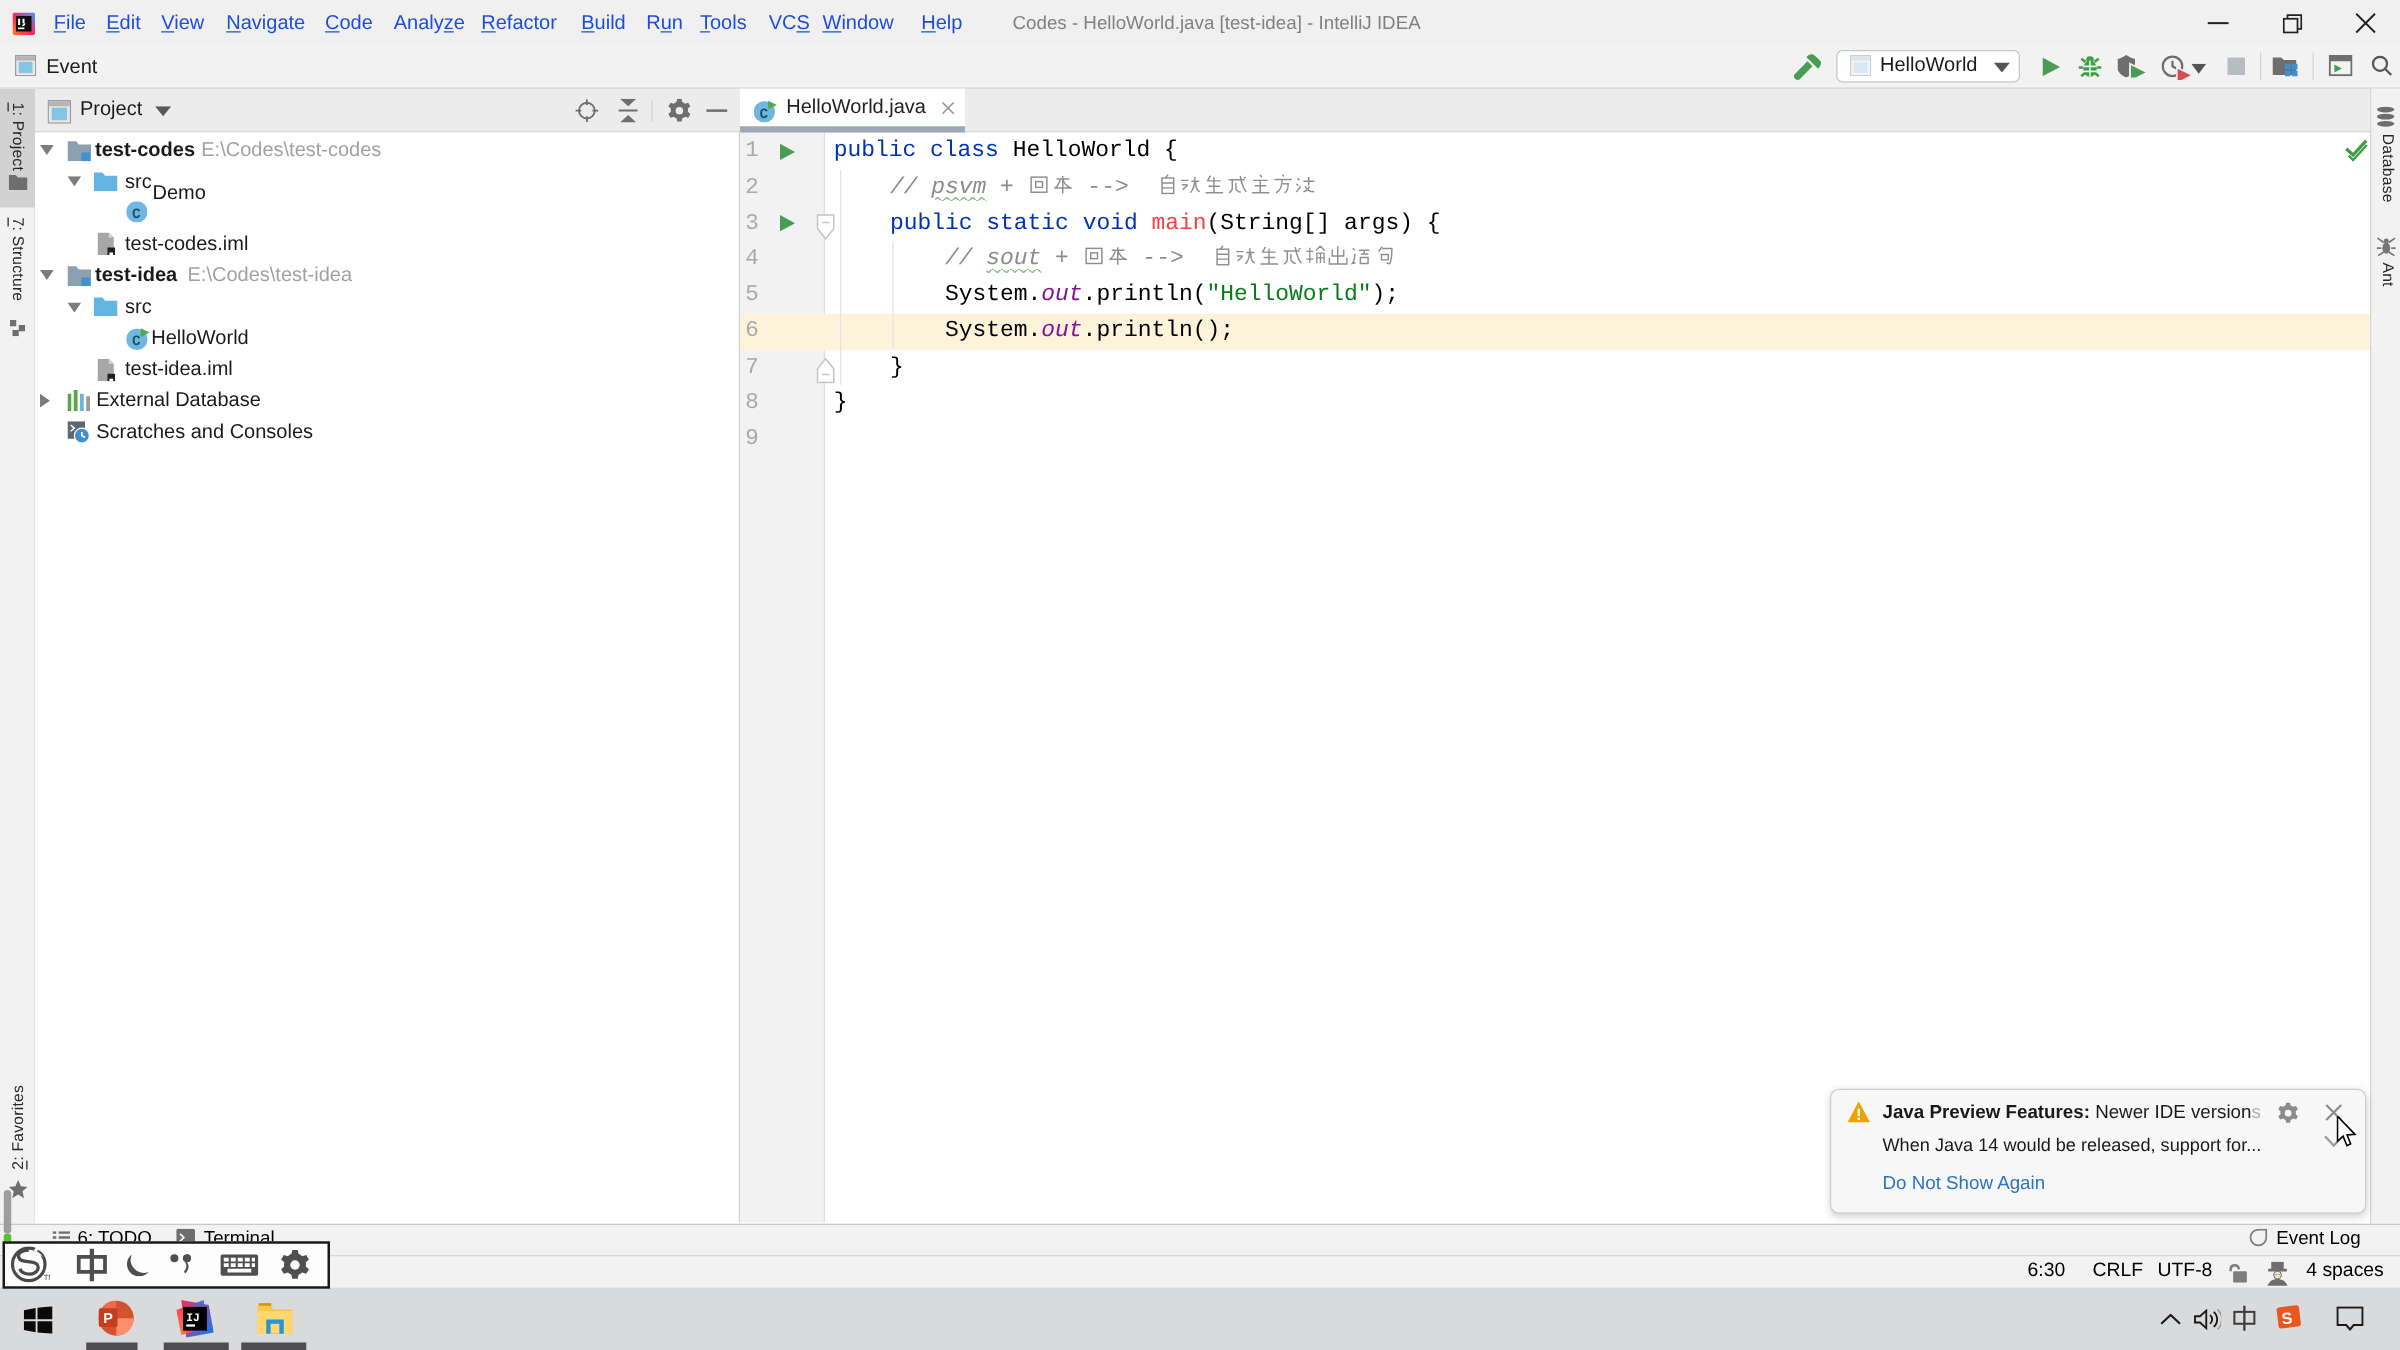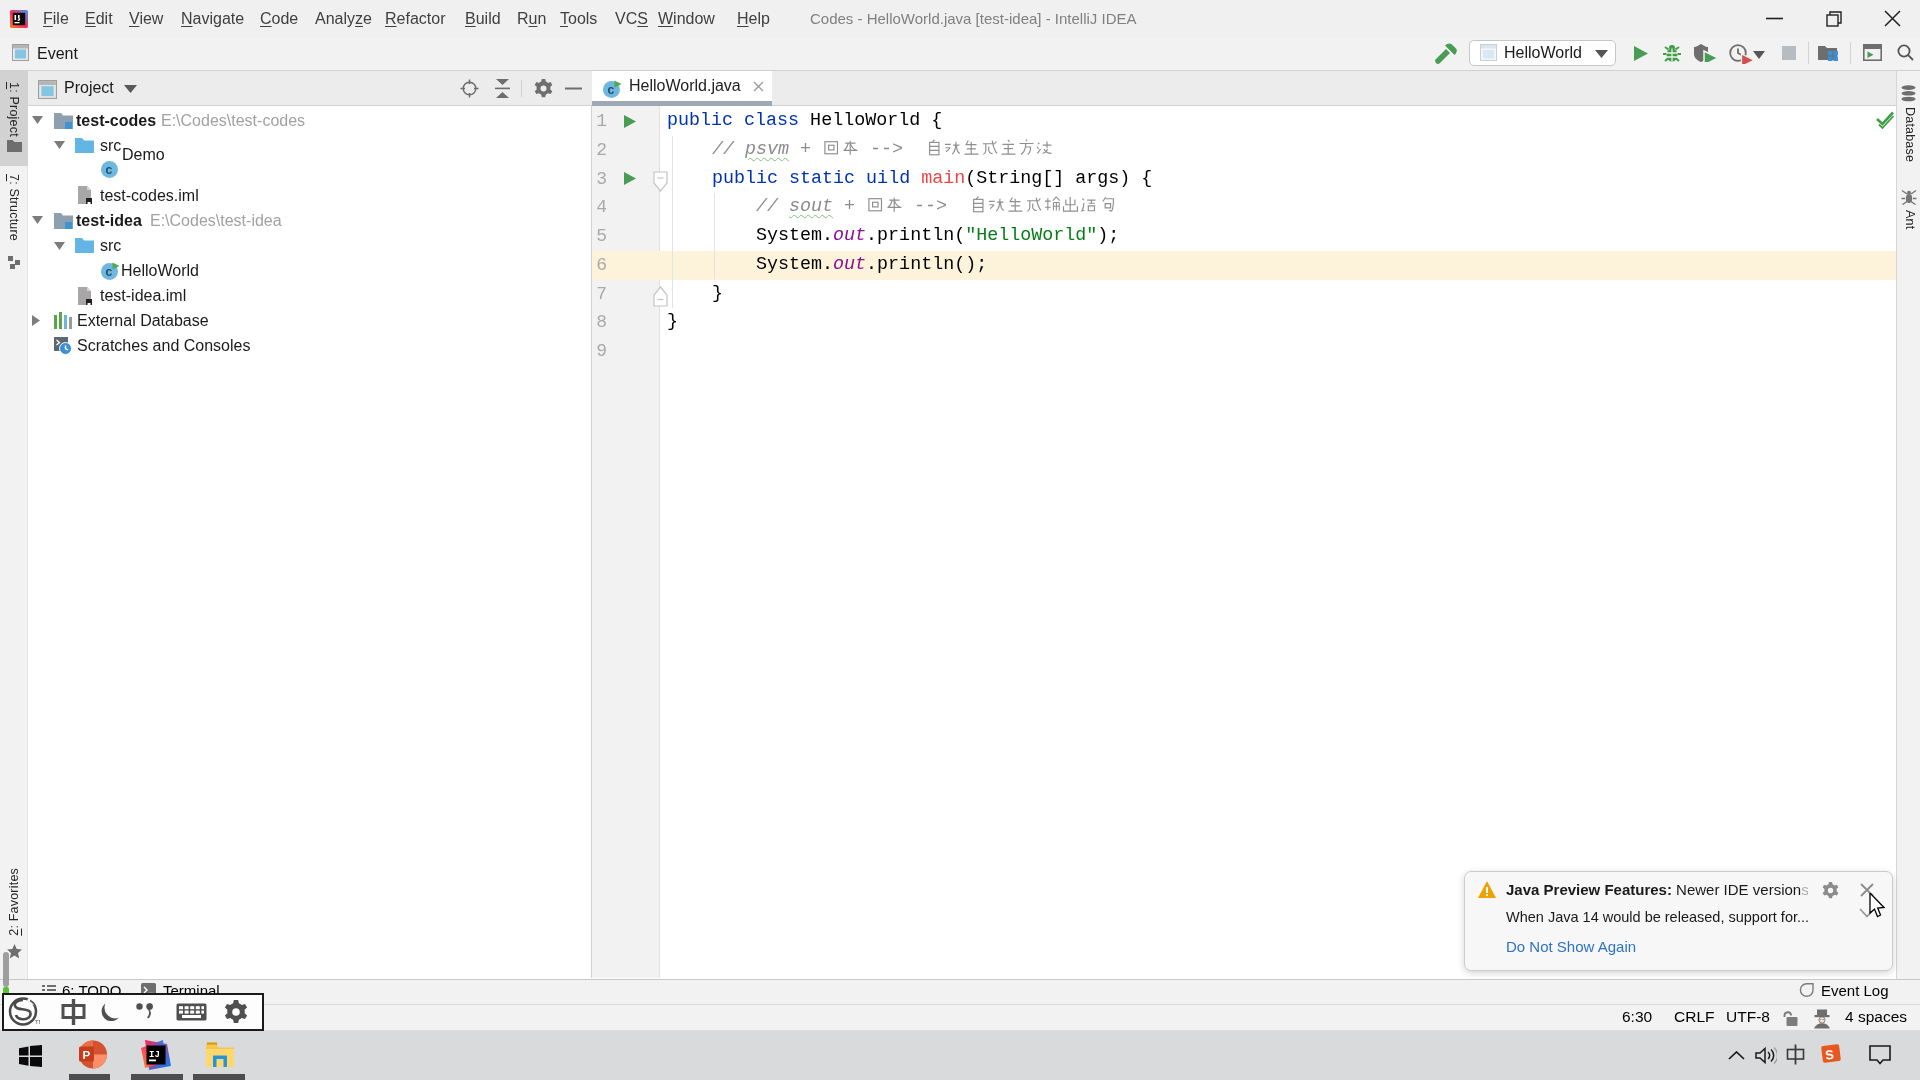--- a/index.html
+++ b/index.html
@@ -10,21 +10,21 @@
 #headrow{left:0;top:71px;width:1920px;height:35px;background:#ececec;border-bottom:1px solid #d1d1d1}
 #lstripe{left:0;top:71px;width:28px;height:908px;background:#f2f2f2;border-right:1px solid #e3e3e3}
 #rstripe{left:1896px;top:71px;width:24px;height:908px;background:#f2f2f2;border-left:1px solid #d6d6d6}
 #tree{left:28px;top:106px;width:564px;height:872px;background:#fff;border-right:1px solid #d1d1d1}
 #gutter{left:592px;top:106px;width:68px;height:872px;background:#f2f2f2;border-right:1px solid #e0e0e0}
 #code{left:660px;top:106px;width:1236px;height:872px;background:#fff}
 #toolrow{left:0;top:979px;width:1920px;height:25px;background:#f2f2f2;border-top:1px solid #c8c8c8}
 #statusbar{left:0;top:1004px;width:1920px;height:26px;background:#f2f2f2;border-top:1px solid #d8d8d8}
 #taskbar{left:0;top:1030px;width:1920px;height:50px;background:#d9dadc}
 
-.menu{position:absolute;top:0;height:38px;line-height:38px;font-size:16px;color:#404040}
+.menu{position:absolute;top:0;height:38px;line-height:38px;font-size:16px;color:#1d4ed8}
 .menu u{text-decoration:underline;text-underline-offset:2px}
 #wintitle{position:absolute;left:810px;top:0;height:38px;line-height:38px;font-size:15px;color:#808080}
 
 .cl{position:absolute;height:28.75px;line-height:28.75px;font-family:"Liberation Mono",monospace;font-size:18.35px;color:#000;white-space:pre}
 .kw{color:#0033b3}.cm{color:#8c8c8c;font-style:italic}.st{color:#067d17}.fld{color:#871094;font-style:italic}
 .lnum{position:absolute;width:48px;text-align:right;height:28.75px;line-height:28.75px;font-family:"Liberation Mono",monospace;font-size:18px;color:#a9a9a9}
 .cjk{display:inline-block;vertical-align:-3px}
 .sq{text-decoration:underline;text-decoration-style:wavy;text-decoration-color:#7fbf7f;text-decoration-thickness:1px;text-underline-offset:3px}
 .guide{position:absolute;width:1px;background:#e3e3e3}
 
@@ -396,21 +396,21 @@
       <use href="#c-sheng"></use>
     </svg><svg class="cjk" width="18.4" height="19" viewBox="0 0 19 19">
       <use href="#c-cheng"></use>
     </svg><svg class="cjk" width="18.4" height="19" viewBox="0 0 19 19">
       <use href="#c-zhu"></use>
     </svg><svg class="cjk" width="18.4" height="19" viewBox="0 0 19 19">
       <use href="#c-fang"></use>
     </svg><svg class="cjk" width="18.4" height="19" viewBox="0 0 19 19">
       <use href="#c-fa"></use>
     </svg></div>
-<div class="cl" style="left:712px;top:164.5px"><span class="kw">public static uild</span> <span style="color:#ef4444">main</span>(String[] args) {</div>
+<div class="cl" style="left:712px;top:164.5px"><span class="kw">public static void</span> <span style="color:#ef4444">main</span>(String[] args) {</div>
 <div class="cl cm" style="left:756px;top:193.25px">// <span class="sq">sout</span> + <svg class="cjk" width="18.4" height="19" viewBox="0 0 19 19">
       <use href="#c-hui"></use>
     </svg><svg class="cjk" width="18.4" height="19" viewBox="0 0 19 19">
       <use href="#c-che"></use>
     </svg> --&gt;  <svg class="cjk" width="18.4" height="19" viewBox="0 0 19 19">
       <use href="#c-zi"></use>
     </svg><svg class="cjk" width="18.4" height="19" viewBox="0 0 19 19">
       <use href="#c-dong"></use>
     </svg><svg class="cjk" width="18.4" height="19" viewBox="0 0 19 19">
       <use href="#c-sheng"></use>

